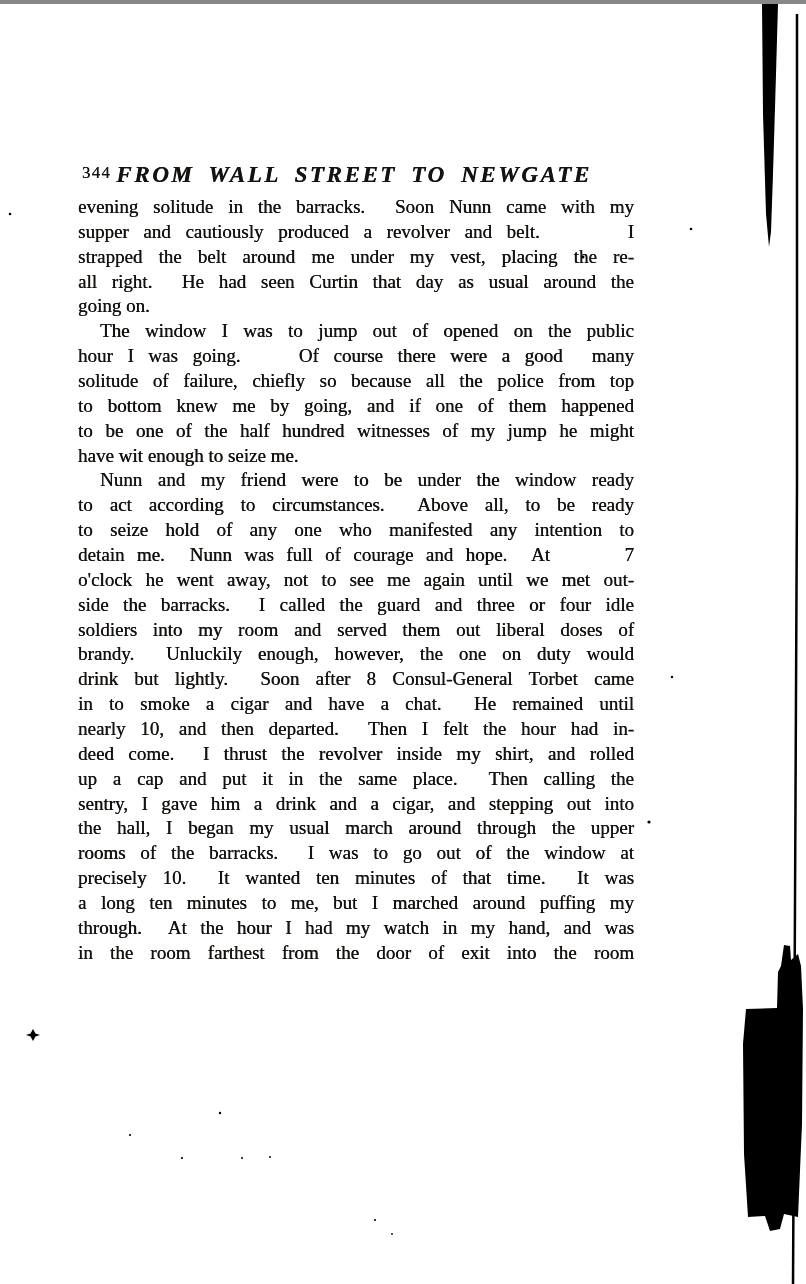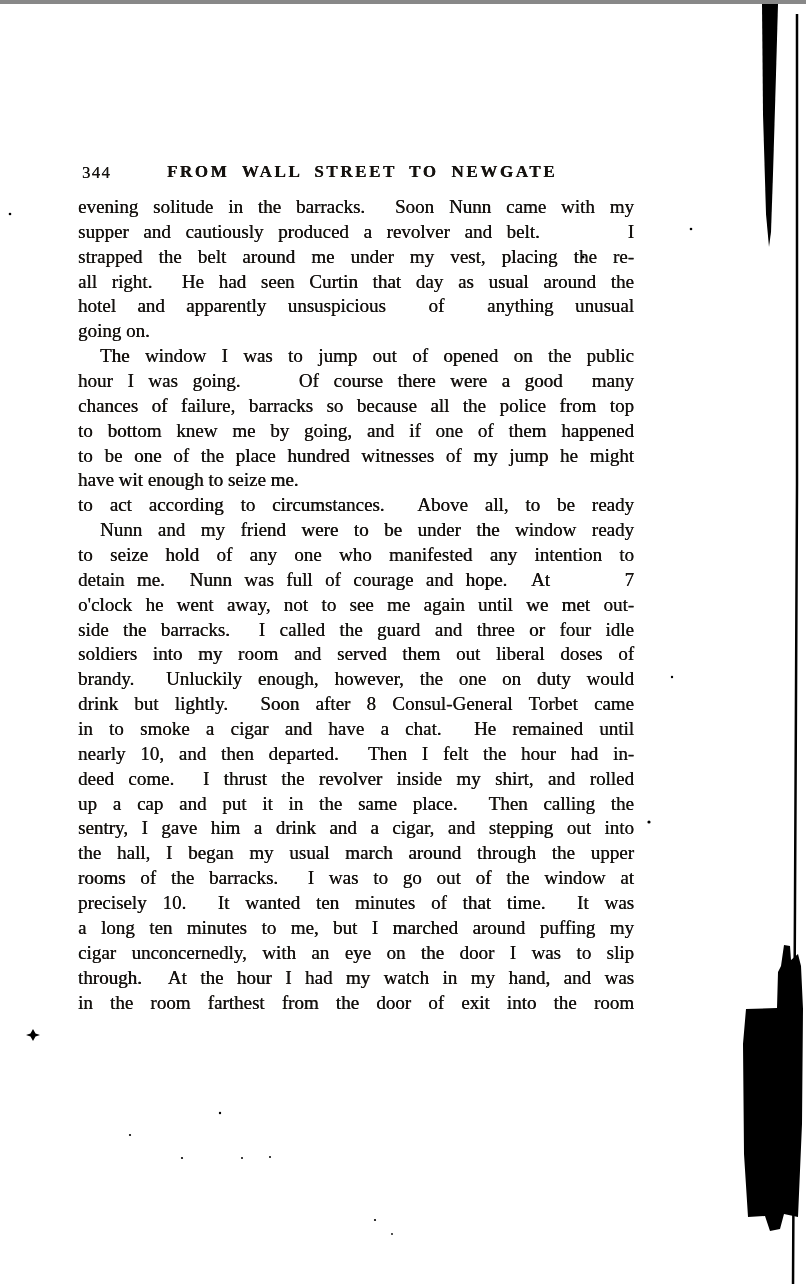--- a/index.html
+++ b/index.html
@@ -10,23 +10,23 @@
   .page{
     position:relative;
     width:806px;height:1284px;
     background:var(--paper);
     font-family:"Liberation Serif","DejaVu Serif",serif;
     color:var(--ink);
     overflow:hidden;
     margin:4px auto;
   }
   .running-head{
-    position:absolute;top:158px;left:84px;width:556px;
+    position:absolute;top:158px;left:76px;width:556px;
     text-align:center;
-    font-size:17px;font-weight:bold;
+    font-size:23px;font-weight:bold;font-style:italic;
     letter-spacing:2.6px;word-spacing:6px;
     text-shadow:0.35px 0 0 var(--ink);
     white-space:nowrap;
   }
   .page-number{
     position:absolute;top:159px;left:82px;
     font-size:16.5px;letter-spacing:1.5px;
     text-shadow:0.3px 0 0 var(--ink);
   }
   .body-text{
@@ -53,47 +53,45 @@
 
   <div class="page-number">344</div>
 
   <div class="running-head">FROM WALL STREET TO NEWGATE</div>
 
   <div class="body-text">
       <div class="line">evening solitude in the barracks.&nbsp; Soon Nunn came with my</div>
       <div class="line">supper and cautiously produced a revolver and belt.&nbsp; &nbsp; &nbsp; I</div>
       <div class="line">strapped the belt around me under my vest, placing the re-</div>
       <div class="line">all right.&nbsp; He had seen Curtin that day as usual around the</div>
-      <div class="line">hotel and apparently unsuspicious&nbsp; of&nbsp; anything unusual</div>
       <div class="line ragged">going on.</div>
       <div class="line indent">The window I was to jump out of opened on the public</div>
       <div class="line">hour I was going.&nbsp; &nbsp; Of course there were a good&nbsp; many</div>
-      <div class="line">chances of failure, barracks so because all the police from top</div>
+      <div class="line">solitude of failure, chiefly so because all the police from top</div>
       <div class="line">to bottom knew me by going, and if one of them happened</div>
-      <div class="line">to be one of the place hundred witnesses of my jump he might</div>
+      <div class="line">to be one of the half hundred witnesses of my jump he might</div>
       <div class="line ragged">have wit enough to seize me.</div>
+      <div class="line indent">Nunn and my friend were to be under the window ready</div>
       <div class="line">to act according to circumstances.&nbsp; Above all, to be ready</div>
-      <div class="line indent">Nunn and my friend were to be under the window ready</div>
       <div class="line">to seize hold of any one who manifested any intention to</div>
       <div class="line">detain me.&nbsp; Nunn was full of courage and hope.&nbsp; At&nbsp; &nbsp; &nbsp; 7</div>
       <div class="line">o'clock he went away, not to see me again until we met out-</div>
       <div class="line">side the barracks.&nbsp; I called the guard and three or four idle</div>
       <div class="line">soldiers into my room and served them out liberal doses of</div>
       <div class="line">brandy.&nbsp; Unluckily enough, however, the one on duty would</div>
       <div class="line">drink but lightly.&nbsp; Soon after 8 Consul-General Torbet came</div>
       <div class="line">in to smoke a cigar and have a chat.&nbsp; He remained until</div>
       <div class="line">nearly 10, and then departed.&nbsp; Then I felt the hour had in-</div>
       <div class="line">deed come.&nbsp; I thrust the revolver inside my shirt, and rolled</div>
       <div class="line italic">up a cap and put it in the same place.&nbsp; Then calling the</div>
       <div class="line">sentry, I gave him a drink and a cigar, and stepping out into</div>
       <div class="line">the hall, I began my usual march around through the upper</div>
       <div class="line">rooms of the barracks.&nbsp; I was to go out of the window at</div>
       <div class="line">precisely 10.&nbsp; It wanted ten minutes of that time.&nbsp; It was</div>
       <div class="line">a long ten minutes to me, but I marched around puffing my</div>
-      <div class="line">cigar unconcernedly, with an eye on the door I was to slip</div>
       <div class="line">through.&nbsp; At the hour I had my watch in my hand, and was</div>
       <div class="line">in the room farthest from the door of exit into the room</div>
     </div>
 
   <svg class="artifacts" width="806" height="1284" viewBox="0 0 806 1284">
 
     <path fill="#000" d="M762 0 L778 0 L776 70 L773 170 L771 228 L769 243 L766 210 L763 110 Z"></path>
 
     <path fill="none" stroke="#000" stroke-width="2.5" d="M797 10 L797 480 L795 900 L793 1284"></path>
 

